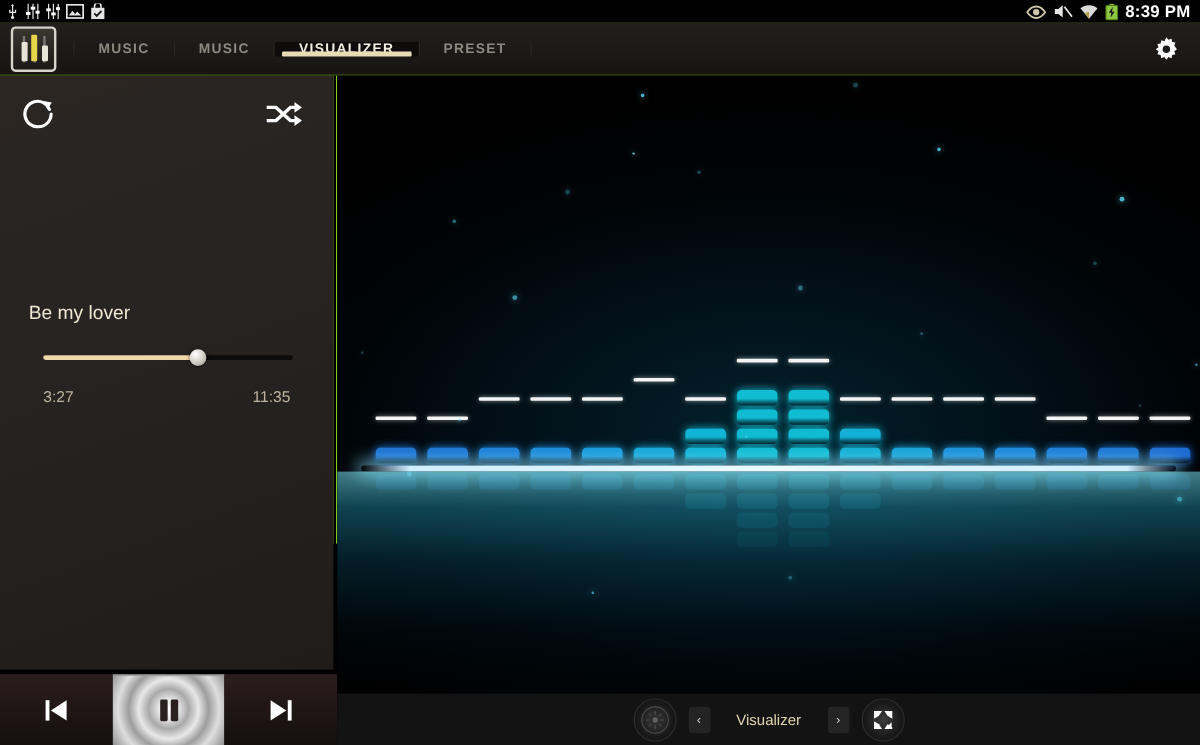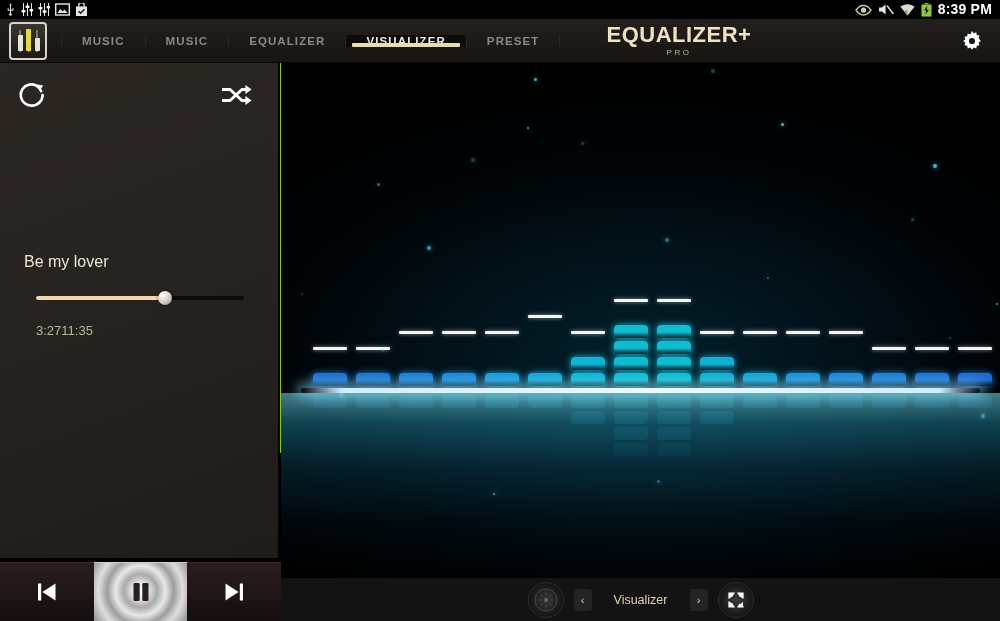--- a/index.html
+++ b/index.html
@@ -58,21 +58,21 @@
 
   .seek { position:relative; height:14px; margin:0 10px 0 12px; }
   .seek-track { position:absolute; left:0; right:0; top:5px; height:4px;
                 background:#0b0b0b; border-radius:2px; }
   .seek-fill { position:absolute; left:0; top:5px; height:4px; width:62%;
                background:#f0d8a8; border-radius:2px; }
   .seek-thumb { position:absolute; left:62%; top:0; width:14px; height:14px;
                 margin-left:-7px; border-radius:50%;
                 background:radial-gradient(circle at 35% 30%,#fff 0%,#cfcac2 55%,#8e8a84 100%);
                 box-shadow:0 0 3px rgba(0,0,0,.7); }
-  .times { display:flex; justify-content:flex-start; margin:18px 12px 0 12px;
+  .times { display:flex; justify-content:space-between; margin:18px 12px 0 12px;
            color:#bdb49f; font-size:13px; }
 
   
   .transport { position:absolute; left:0; top:562px; width:281px; height:59px;
                display:flex; }
   .tbtn { flex:1 1 0; display:flex; align-items:center; justify-content:center;
           background:linear-gradient(#2a1d1d,#150f0f); border:none; cursor:pointer;
           border-top:1px solid #3a2a2a; }
   .tbtn.play { flex:0 0 93px;
                background:radial-gradient(circle at 50% 48%,
@@ -186,35 +186,28 @@
       <div class="fader" style="left:23.5px;height:13px;background:#e8e4d8"></div>
     </div>
 
     <div class="tabs">
       <div class="tab">
           <span>MUSIC</span>
         </div>
       <div class="tab">
           <span>MUSIC</span>
         </div>
-      <div class="tab">
-          <span>EQUALIZER</span>
-        </div>
       <div class="tab active">
           <span>VISUALIZER</span>
         </div>
       <div class="tab">
           <span>PRESET</span>
         </div>
     </div>
 
-    <div class="brand">
-      <span class="brand-main">EQUALIZER+</span>
-      <span class="brand-sub">PRO</span>
-    </div>
 
     <button class="gear icon-btn">
       <svg width="20" height="20" viewBox="0 0 20 20">
         <path fill="#ffffff" d="M10 0l1.7 2.2 2.6-.9.5 2.7 2.7.5-.9 2.6L18.8 10l-2.2 1.7.9 2.6-2.7.5-.5 2.7-2.6-.9L10 18.8l-1.7-2.2-2.6.9-.5-2.7-2.7-.5.9-2.6L1.2 10l2.2-1.7-.9-2.6 2.7-.5.5-2.7 2.6.9z"></path>
         <circle cx="10" cy="10" r="3.1" fill="#1a1a1a"></circle>
       </svg>
     </button>
   </div>
 
   <div class="player">

